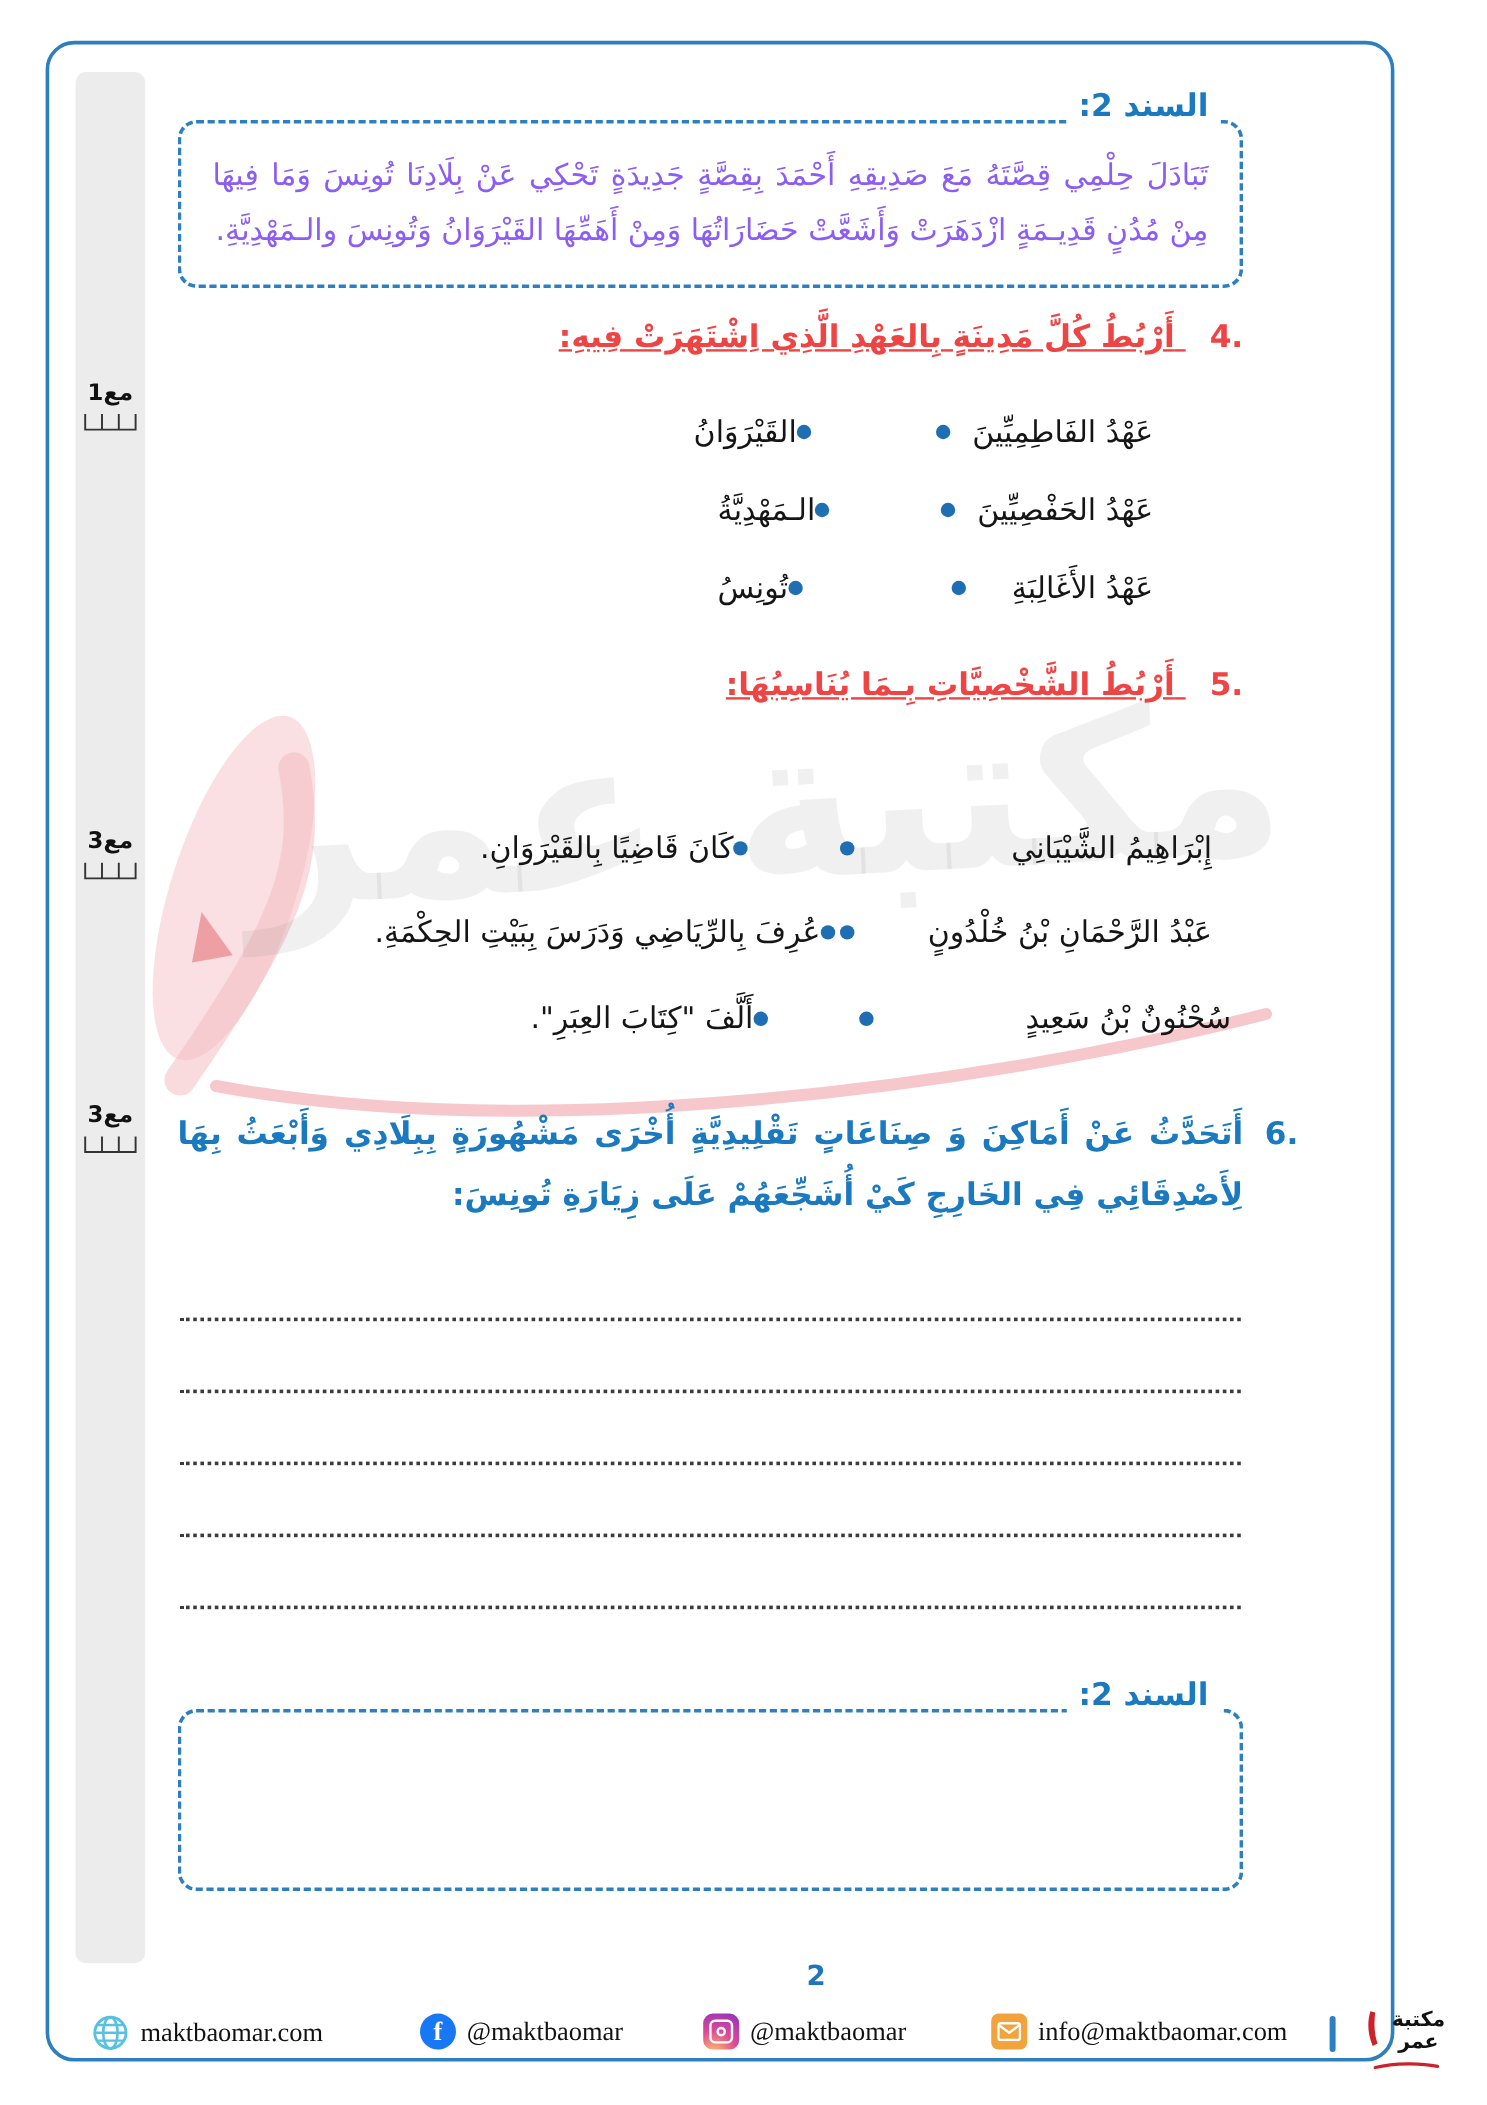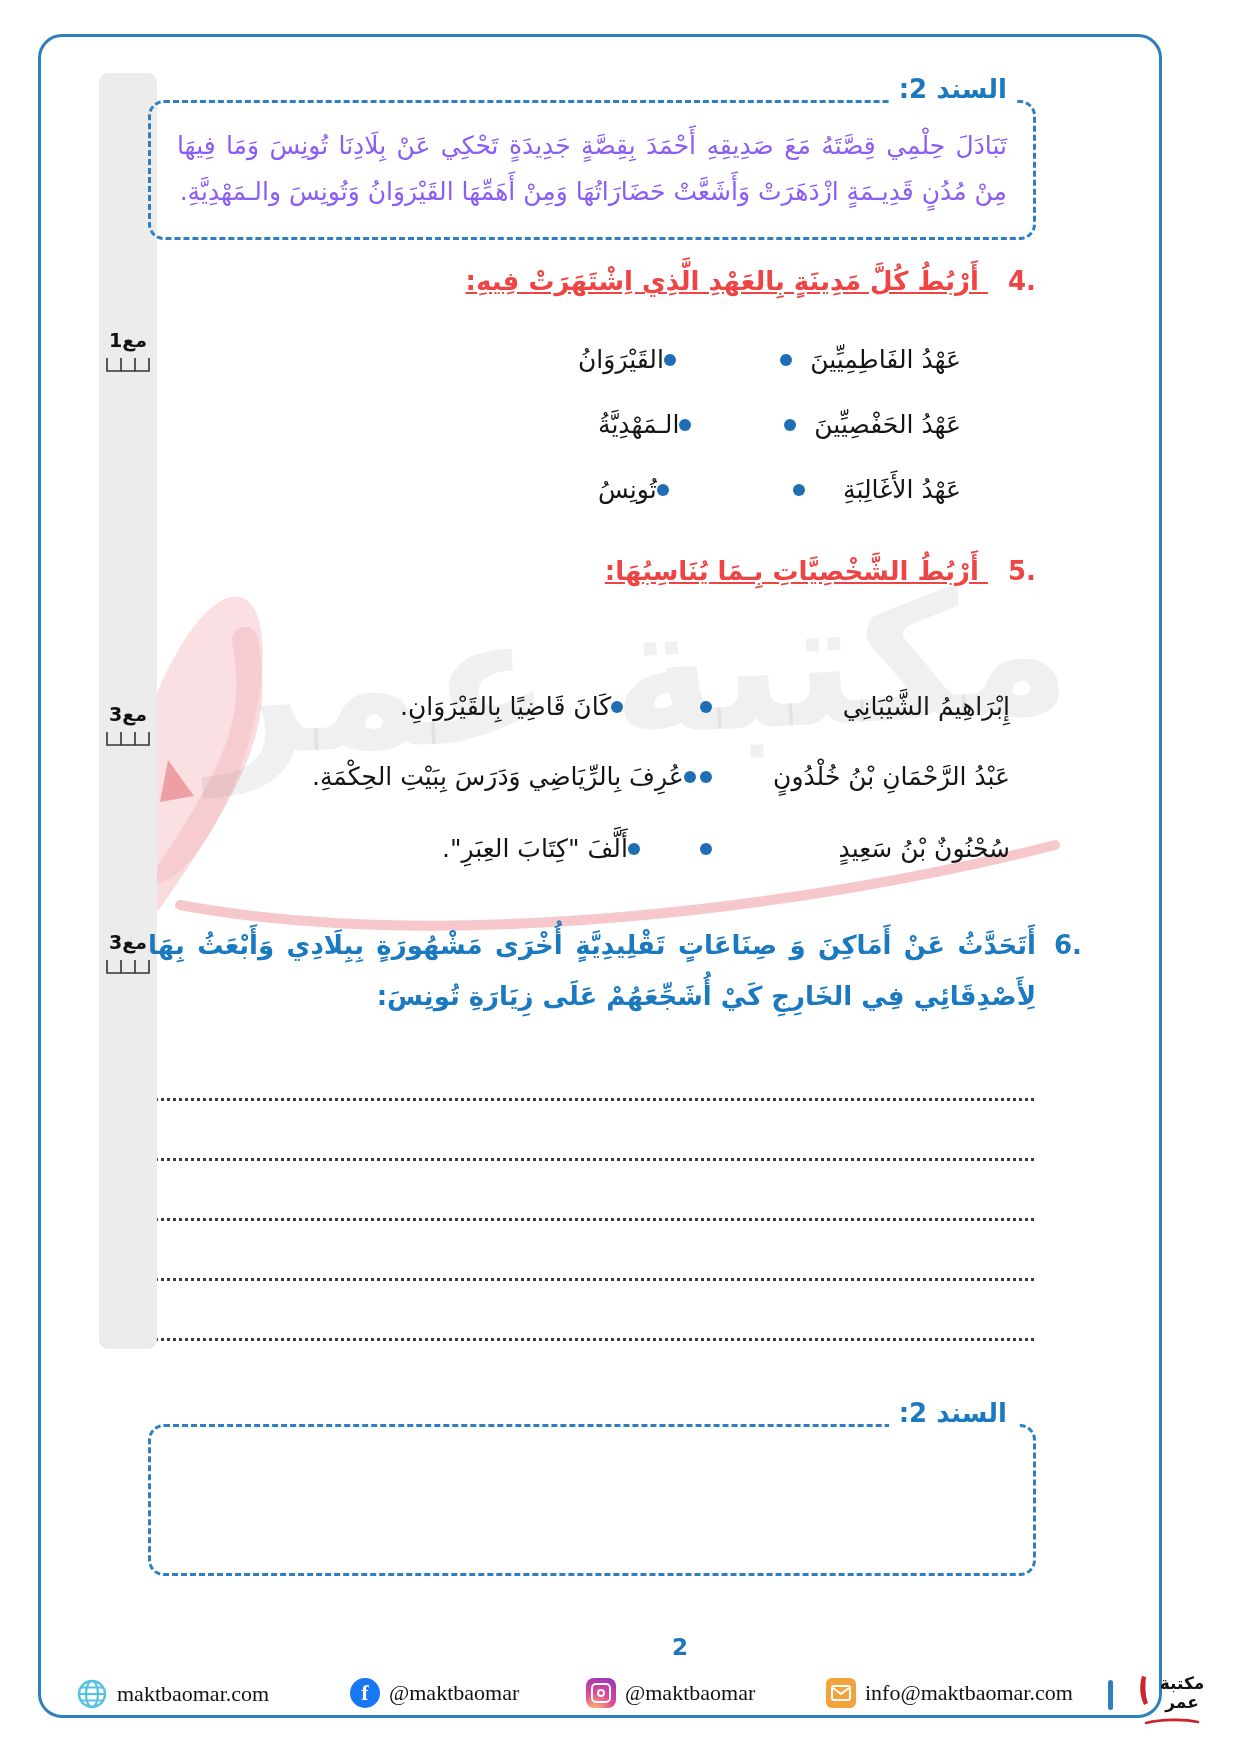--- a/index.html
+++ b/index.html
@@ -7,21 +7,21 @@
     width:1239px;height:1754px;position:relative;background:#fff;overflow:hidden;
     font-family:"DejaVu Sans",sans-serif;color:#1a1a1a;
   }
   .page-border{position:absolute;left:38px;top:34px;width:1118px;height:1678px;
     border:3px solid #2e7fc0;border-radius:24px;}
   
   .wm-wrap{position:absolute;inset:0;z-index:0;pointer-events:none;}
   .wm-text{position:absolute;top:570px;left:250px;width:820px;font-size:175px;font-weight:bold;
     color:rgba(110,110,110,0.10);white-space:nowrap;transform:rotate(-3deg);direction:rtl;}
   
-  .sidebar{position:absolute;left:63px;top:73px;width:58px;height:1276px;background:#ececec;border-radius:9px;z-index:1;margin-left:36px;}
+  .sidebar{position:absolute;left:63px;top:60px;width:58px;height:1576px;background:#ececec;border-radius:9px;z-index:1;}
   .marker{position:absolute;width:58px;text-align:center;}
   .marker-label{font-size:19px;font-weight:bold;color:#111;direction:rtl;}
   .score-box{margin-top:6px;}
   
   .main-abs{position:absolute;left:148px;width:888px;z-index:2;}
   .sanad-box{border:3px dashed #2e7fc0;border-radius:16px;box-sizing:border-box;
     padding:20px 26px 14px;background:transparent;}
   .sanad-label{position:absolute;top:-32px;right:16px;background:#fff;padding:0 10px;
     color:#1b79c0;font-weight:bold;font-size:26px;direction:rtl;line-height:1.4;}
   .sanad-text{direction:rtl;text-align:justify;font-size:25px;line-height:1.85;font-weight:500;color:#8b5cf6;}
@@ -161,21 +161,21 @@
   <div class="mitem right-col spread" style="left:552px;width:310px;">
     <span class="txt">عَبْدُ الرَّحْمَانِ بْنُ خُلْدُونٍ</span>
     <span class="dot"></span>
   </div>
   <div class="mitem left-col" style="left:164px;">
     <span class="txt">عُرِفَ بِالرِّيَاضِي وَدَرَسَ بِبَيْتِ الحِكْمَةِ.</span>
     <span class="dot"></span>
   </div>
 </div>
 <div class="main-abs mrow" style="top:834px;">
-  <div class="mitem right-col spread" style="left:552px;width:310px;gap:47px;">
+  <div class="mitem right-col spread" style="left:568px;width:310px;gap:47px;">
     <span class="txt">سُحْنُونٌ بْنُ سَعِيدٍ</span>
     <span class="dot"></span>
   </div>
   <div class="mitem left-col" style="left:294px;">
     <span class="txt">أَلَّفَ "كِتَابَ العِبَرِ".</span>
     <span class="dot"></span>
   </div>
 </div>
 
 <div class="main-abs qpara" style="top:920px;">

